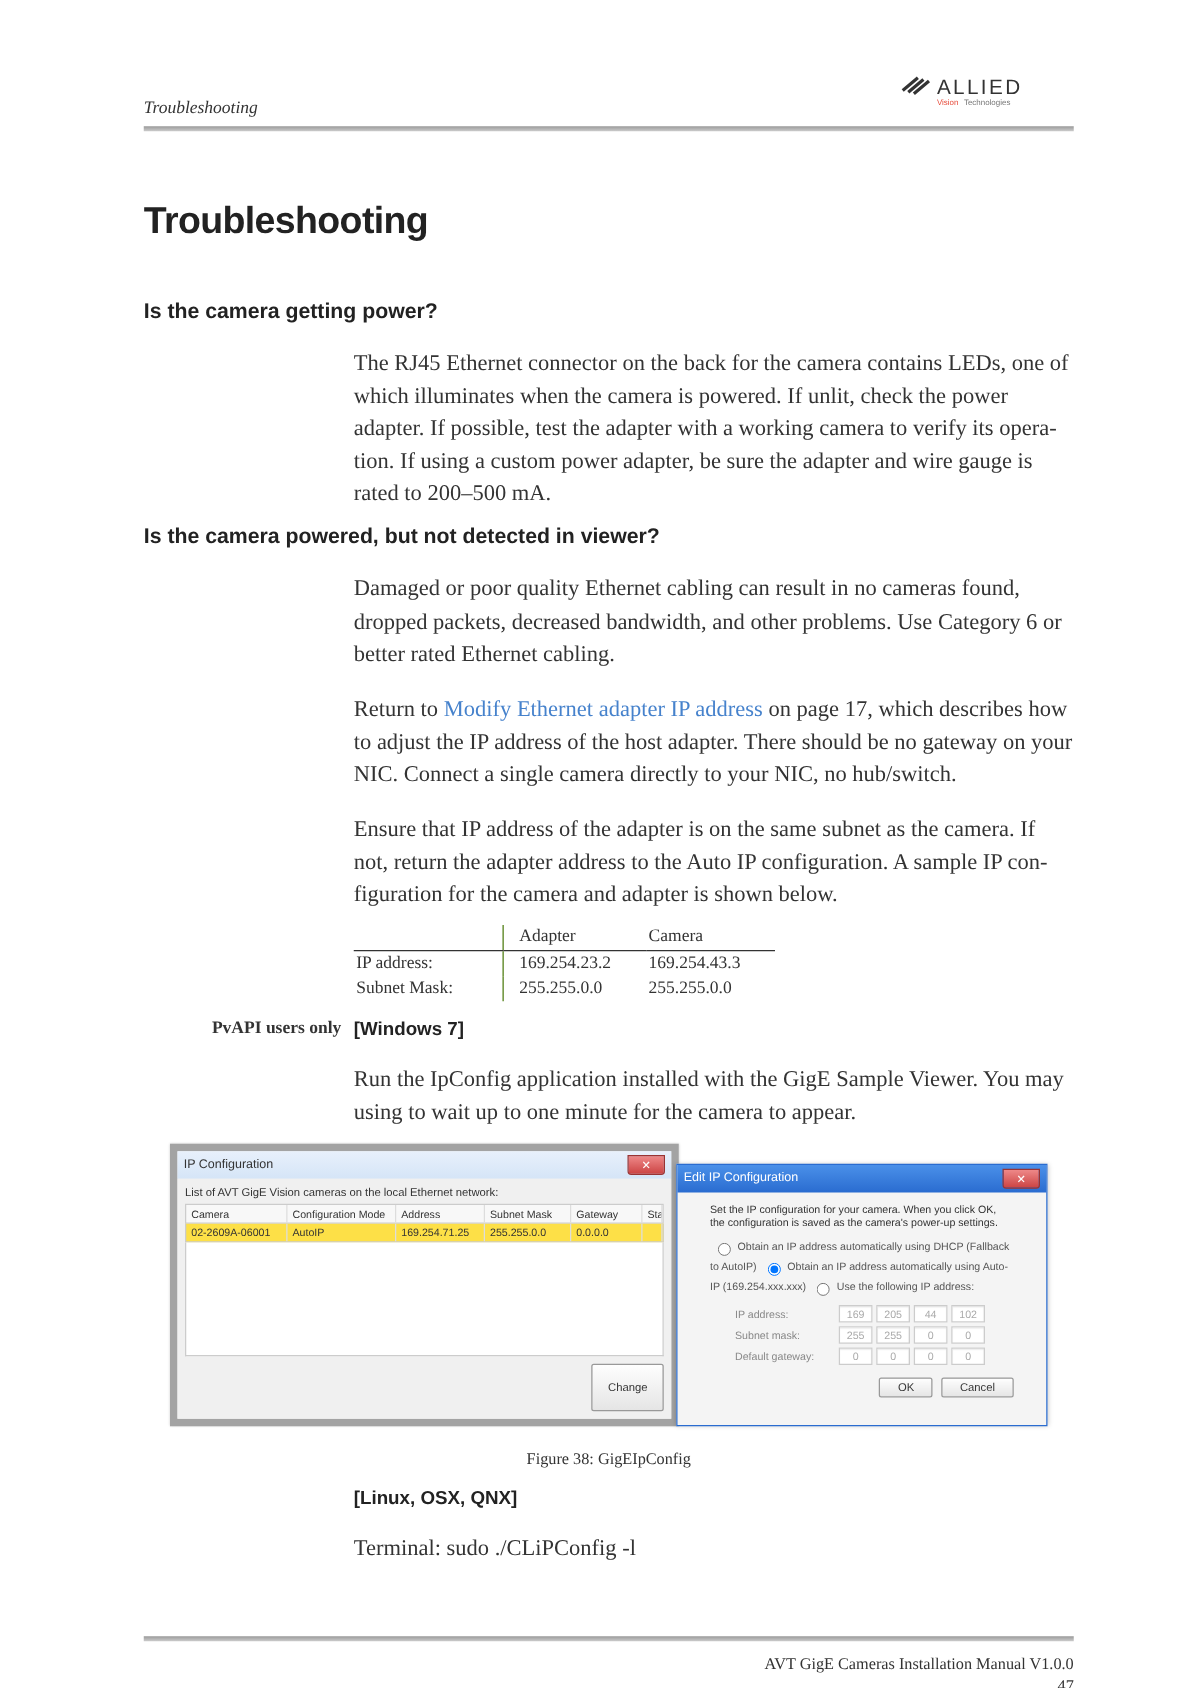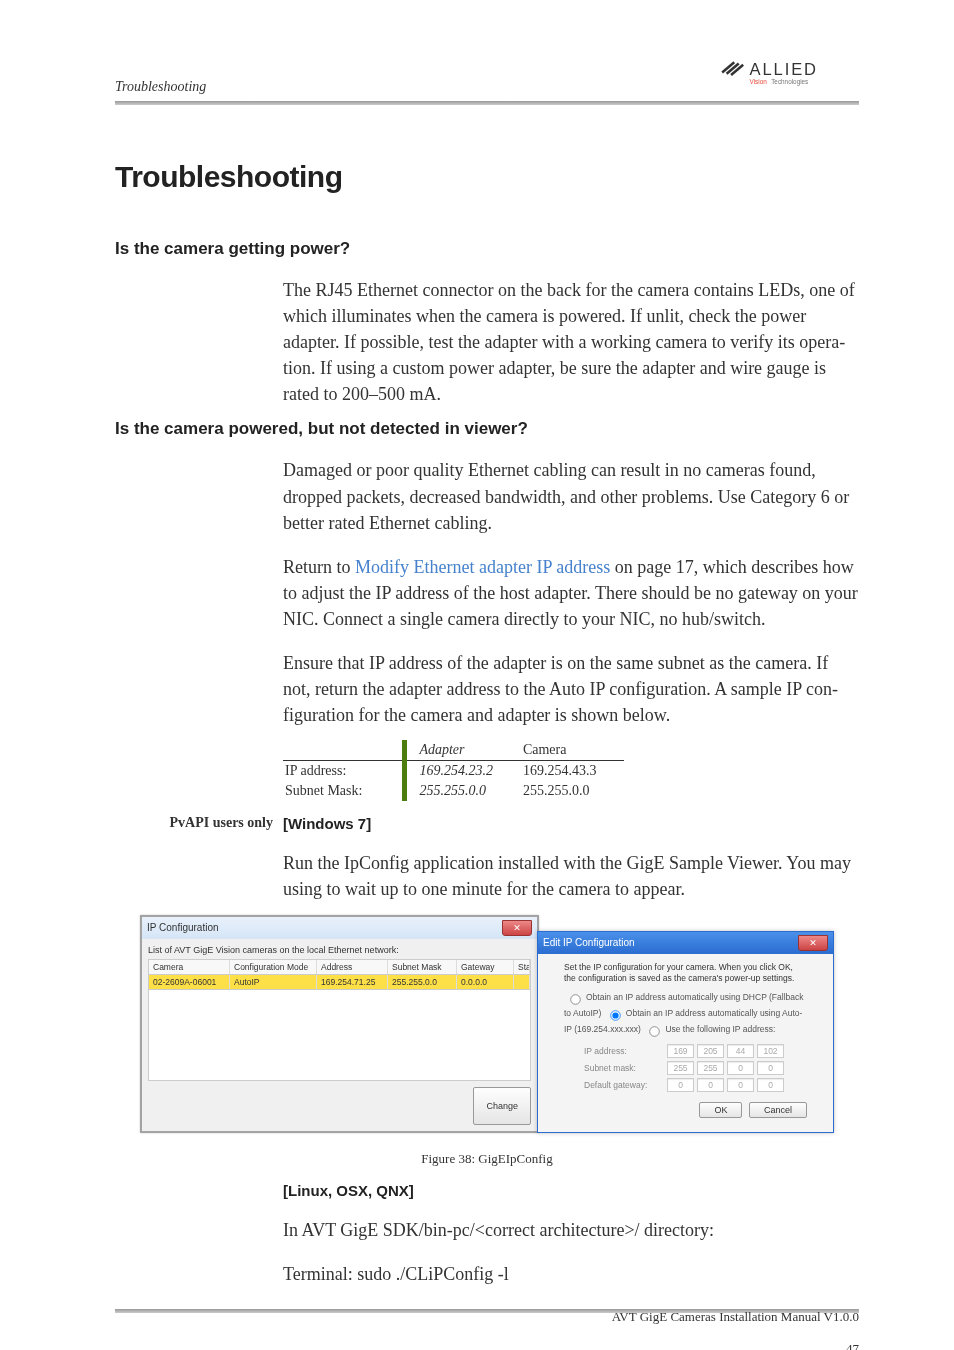--- a/index.html
+++ b/index.html
@@ -73,21 +73,21 @@
     }
     .ip-table th, .ip-table td {
       text-align: left;
       padding: 2px 28px 2px 2px;
     }
     .ip-table th {
       font-weight: normal;
       border-bottom: 1px solid #333;
     }
     .ip-table td:first-child { padding-right: 40px; }
-    .col-sep { border-left: 5px solid #4d7c0f; padding-left: 12px !important; font-style: italic; }
+    .col-sep { border-left: 1px solid #4d7c0f; padding-left: 12px !important; }
     .margin-label-row {
       display: flex;
       margin-bottom: 8px;
     }
     .margin-label {
       width: 158px;
       font-family: Georgia, serif;
       font-weight: bold;
       font-size: 14px;
       padding-right: 10px;
@@ -111,21 +111,21 @@
     }
     .screenshot-container {
       margin-top: 12px;
       margin-bottom: 18px;
       display: flex;
       justify-content: center;
       gap: 0;
     }
     .ipconfig-window {
       width: 395px;
-      border: 2px solid #a3a3a3;
+      border: 6px solid #a3a3a3;
       font-family: Tahoma, Arial, sans-serif;
       font-size: 9px;
       background: #f4f4f4;
       box-shadow: 0 0 2px rgba(0,0,0,0.2);
     }
     .win-titlebar {
       background: linear-gradient(#e8f0fb, #d5e5f7);
       padding: 3px 5px;
       font-size: 10px;
       color: #333;
@@ -239,21 +239,21 @@
     }
     .figure-caption {
       text-align: center;
       font-family: Georgia, serif;
       font-size: 13px;
       color: #333;
       margin-bottom: 12px;
     }
     .footer-text {
       position: absolute;
-      bottom: 50px;
+      bottom: 36px;
       right: 95px;
       font-family: Georgia, serif;
       font-size: 13px;
       color: #333;
     }
     .page-rule-bottom {
       position: absolute;
       bottom: 62px;
       left: 115px;
       right: 95px;
@@ -394,19 +394,18 @@
           <span class="win-btn">OK</span>
           <span class="win-btn">Cancel</span>
         </div>
       </div>
     </div>
   </div>
 
   <div class="figure-caption">Figure 38: GigEIpConfig</div>
 
   <div class="sub-inline-head">[Linux, OSX, QNX]</div>
-  <p class="body-text">In AVT GigE SDK/bin-pc/&lt;correct architecture&gt;/ directory:</p>
   <p class="body-text">Terminal: sudo ./CLiPConfig -l</p>
 
   <div class="page-rule-bottom"></div>
   <div class="footer-text">AVT GigE Cameras Installation Manual V1.0.0</div>
   <div class="page-num">47</div>
 </div>
 
 </body></html>

